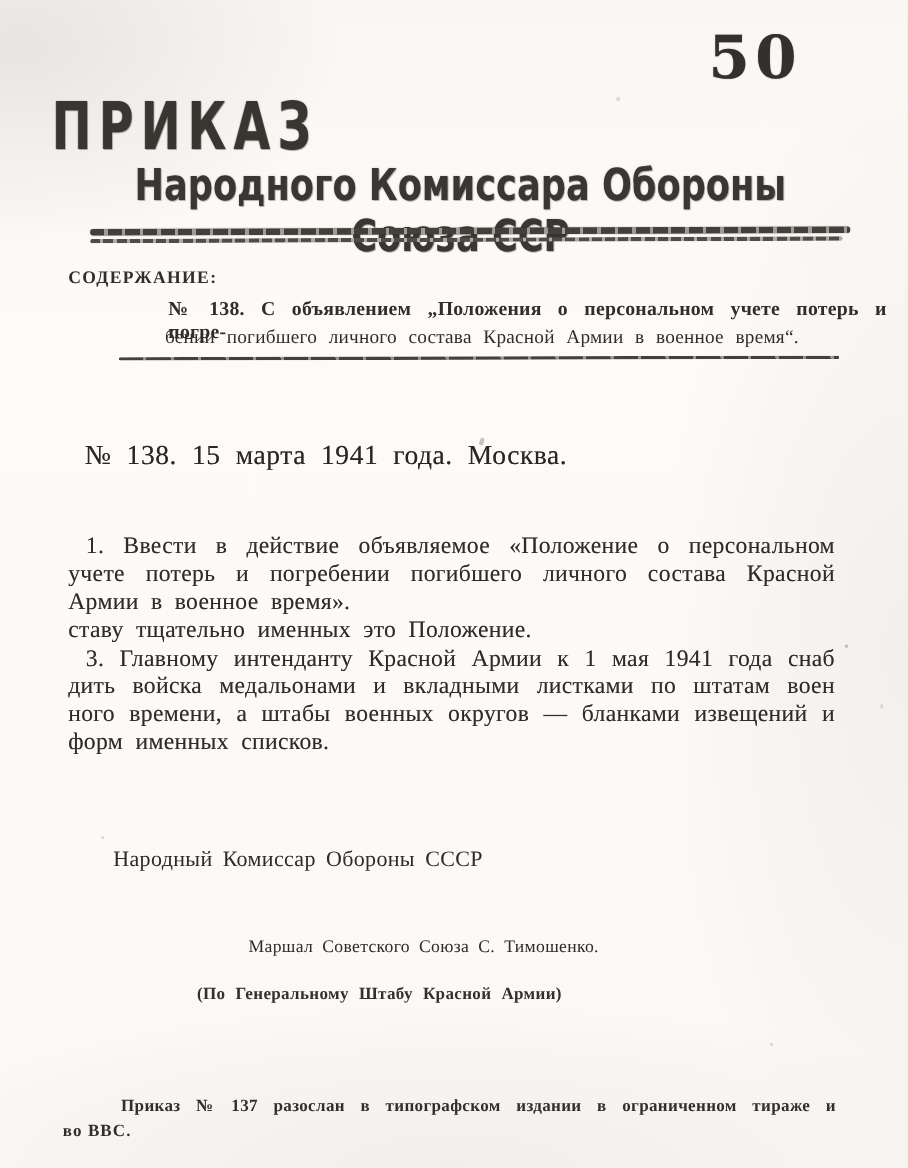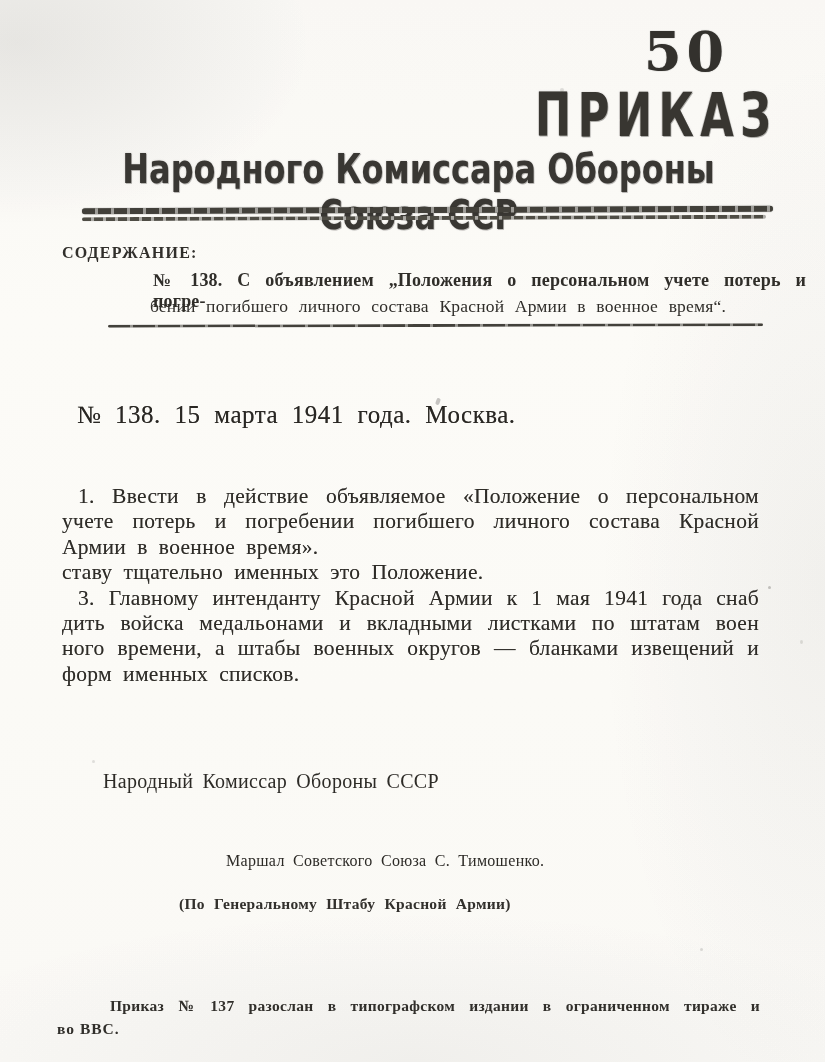--- a/index.html
+++ b/index.html
@@ -24,21 +24,21 @@
   }
   .sheet *{position:absolute;}
 
   
   .pageno{
     left:644px;top:20px;
     font-family:"DejaVu Serif",serif;font-weight:bold;font-size:54px;
     letter-spacing:5px;color:#35332f;
     text-shadow:0 0 1px rgba(40,38,34,.6);
   }
-  .title{left:0;top:80px;width:825px;text-align:right;}
+  .title{left:0;top:80px;width:825px;text-align:left;}
   .title-inner{
     position:static;display:inline-block;
     font-family:"DejaVu Sans",sans-serif;font-weight:bold;font-size:60px;
     letter-spacing:9px;color:#3a3833;
     transform:scaleX(.72);transform-origin:50% 50%;
     text-shadow:1px 1px 0 rgba(58,56,51,.35), -1px 0 0 rgba(58,56,51,.22), 0 0 2px rgba(58,56,51,.25);
   }
   .subtitle{left:0;top:146px;width:825px;text-align:center;padding-left:12px;box-sizing:border-box;}
   .subtitle-inner{
     position:static;display:inline-block;

